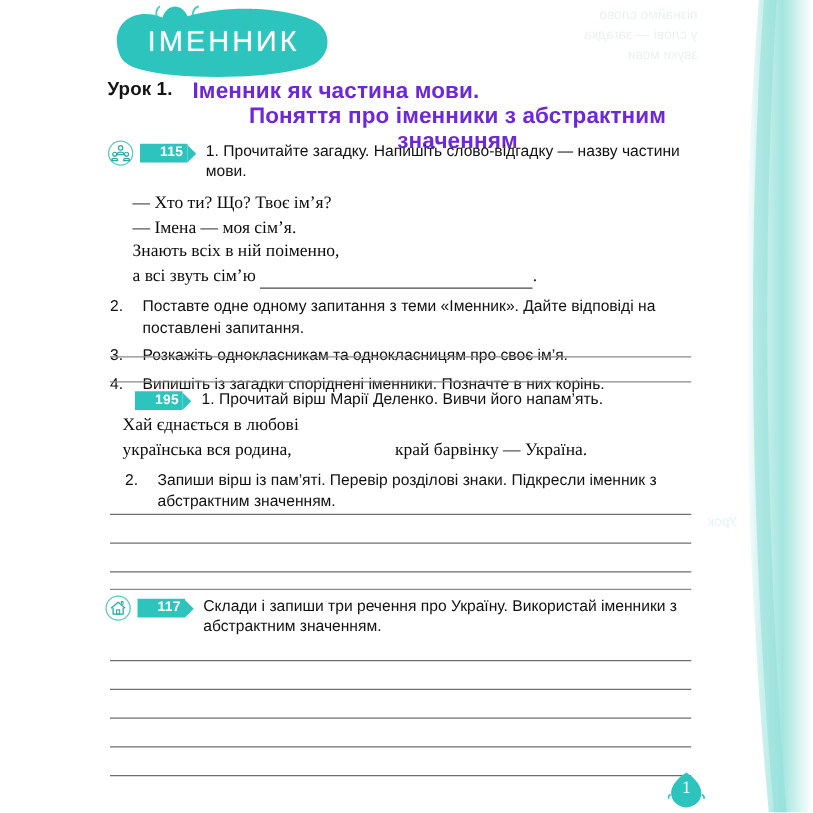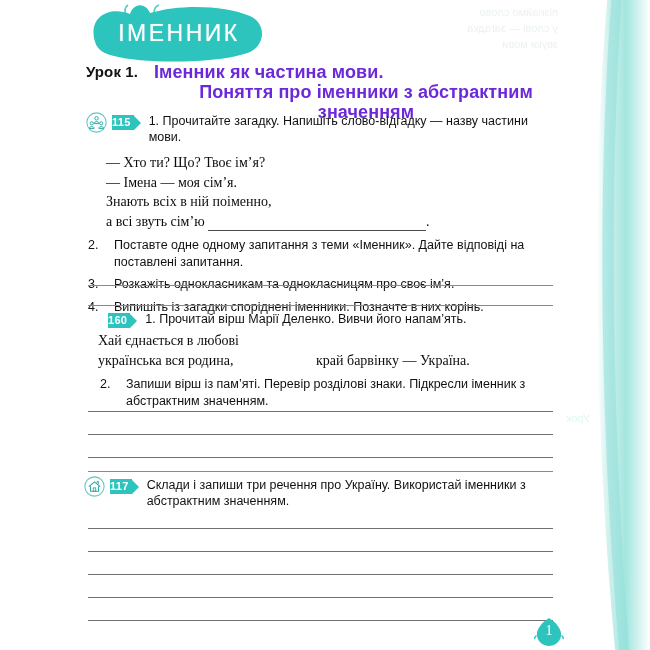--- a/index.html
+++ b/index.html
@@ -141,21 +141,21 @@
     display: flex;
     align-items: center;
   }
   .num-tag .tag-body {
     background: #2ec4be;
     color: #ffffff;
     font-size: 11px;
     font-weight: bold;
     line-height: 15px;
     height: 15px;
-    padding: 0 3px 0 0;
+    padding: 0 3px 0 16px;
     letter-spacing: .3px;
     font-family: "Liberation Sans", sans-serif;
   }
   .num-tag .tag-arrow {
     width: 0; height: 0;
     border-top: 7.5px solid transparent;
     border-bottom: 7.5px solid transparent;
     border-left: 7px solid #2ec4be;
   }
 
@@ -325,21 +325,21 @@
     </div>
   </div>
 
   <div class="rule" style="left:88px; top:285px; width:465px;"></div>
   <div class="rule" style="left:88px; top:305px; width:465px;"></div>
 
   <div class="exercise" style="left:108px; top:311px; width:450px;">
 
     <div class="ex-head">
       <div class="num-tag">
-        <span class="tag-body">160</span>
+        <span class="tag-body">195</span>
         <span class="tag-arrow"></span>
       </div>
       <div class="task-text">
         <span>1.</span>
         <span>Прочитай вірш Марії Деленко. Вивчи його напам’ять.</span>
       </div>
     </div>
 
     <div class="verse" style="margin-top:3px; margin-left:-10px;">
       <div class="verse-row">

